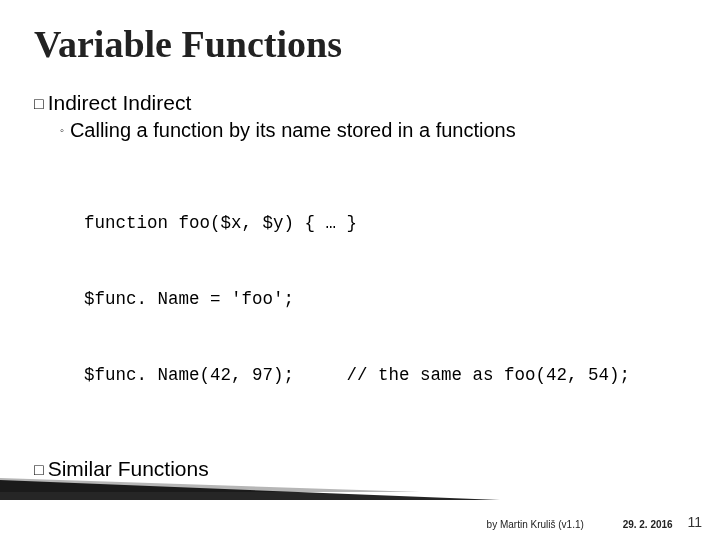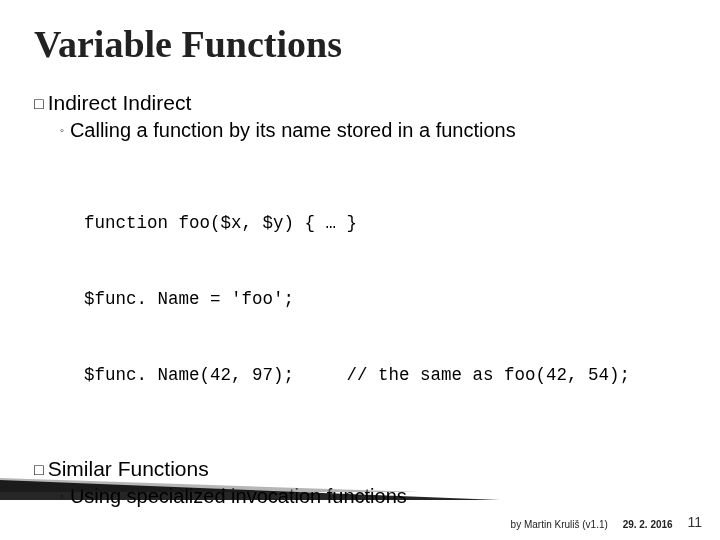--- a/index.html
+++ b/index.html
@@ -14,21 +14,21 @@
   .mono { font-family: "Courier New", monospace; white-space: pre; }
   .b { font-weight: normal; }
   .section2 { margin-top: 10px; }
   .codeblock2 { margin: 10px 0 0 50px; font-size: 17.5px; line-height: 1.5; }
   .triangle { position: absolute; left: 0; bottom: 40px; width: 0; height: 0;
     border-left: 0 solid transparent; border-right: 500px solid transparent; border-bottom: 20px solid #000; opacity: .85;}
   .triangle2 { position: absolute; left: 0; bottom: 48px; width: 0; height: 0;
     border-left: 0 solid transparent; border-right: 420px solid transparent; border-bottom: 14px solid #7a7a7a; opacity:.55;}
   .footer { position: absolute; bottom: 10px; right: 18px; left: 0; font-size: 10px; color: #222; text-align: right; }
   .footer span { display: inline-block; vertical-align: bottom; }
-  .by { margin-right: 12px; }
+  .by { margin-right: 36px; }
   .date { margin-right: 12px; font-weight: bold; }
   .pnum { font-size: 14px; color:#333;margin-top:24px; }
 </style>
 </head>
 <body>
 
 <div class="slide">
   <h1 class="title">Variable Functions</h1>
 
   <div>
@@ -42,23 +42,20 @@
       <div><span class="b">function foo($x, $y) { … }</span></div>
       <div><span class="b">$func. Name = 'foo';</span></div>
       <div><span class="b">$func. Name(42, 97);</span><span>     </span><span>// the same as foo(42, 54);</span></div>
     </div>
   </div>
 
   <div class="section2">
     <div class="line">
       <span class="bullet-sq">□</span><span class="b">Similar </span><span>Functions</span>
     </div>
-    <div class="sub">
-      <span class="diamond">◦</span><span>Using specialized invocation functions</span>
-    </div>
     <div class="codeblock2 mono b">
       
       
     </div>
   </div>
 </div>
 
 <div class="triangle2"></div>
 <div class="triangle"></div>
 

